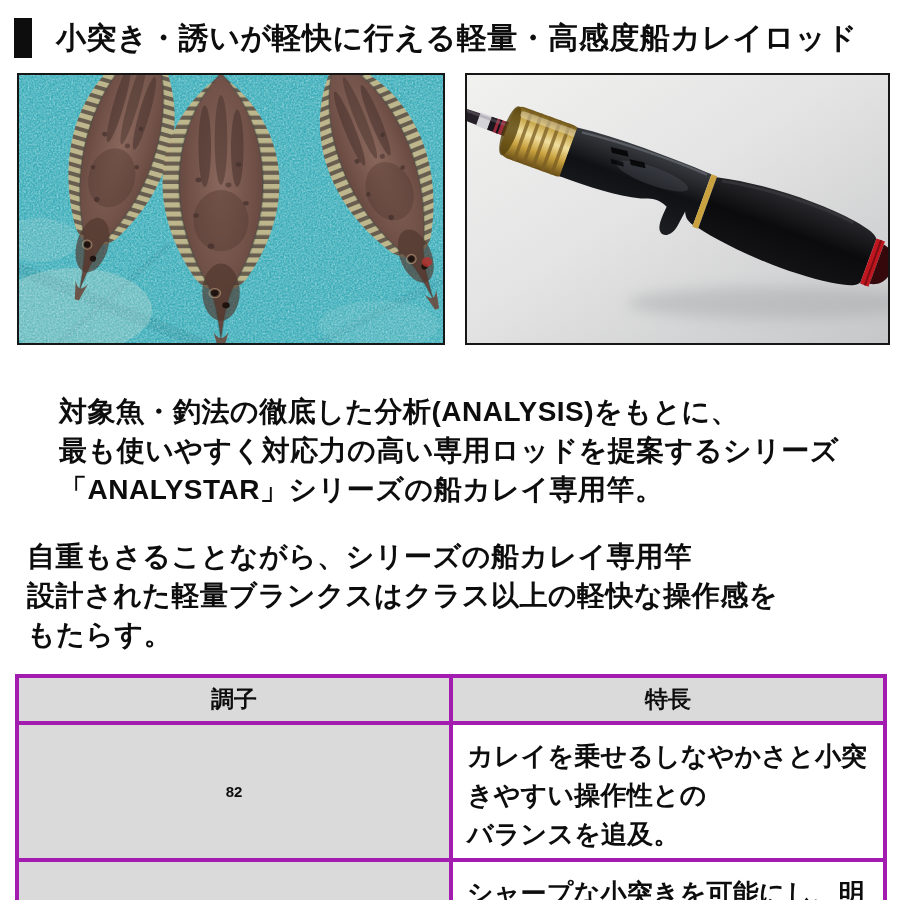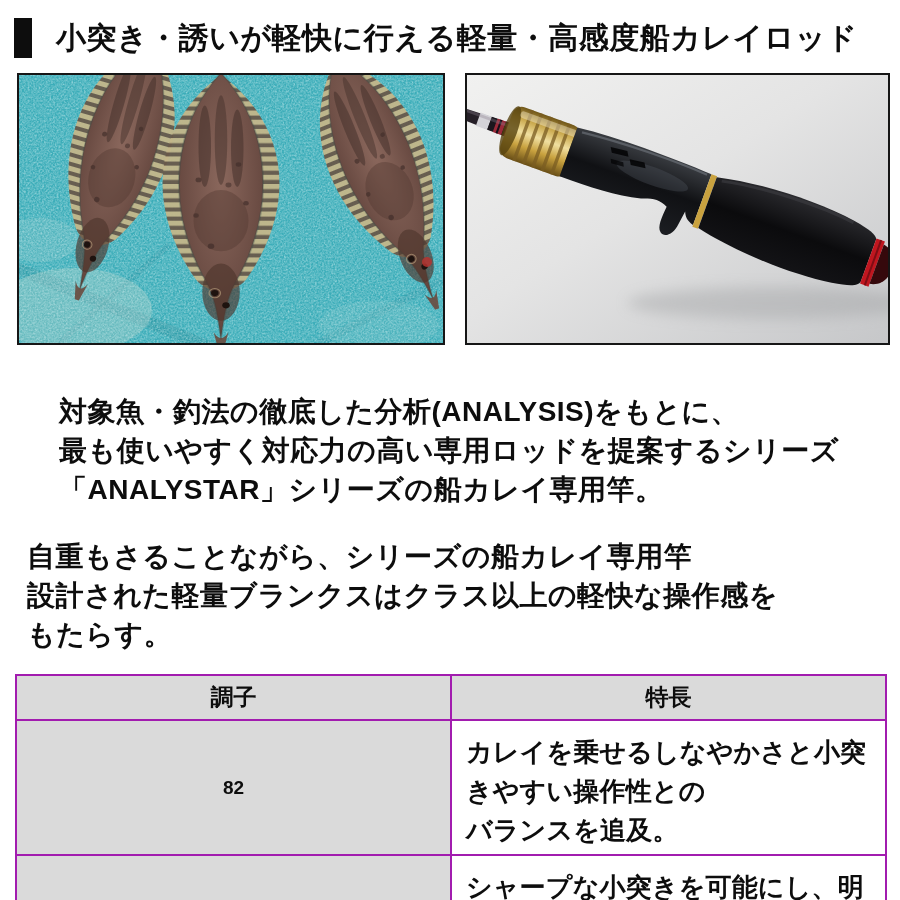--- a/index.html
+++ b/index.html
@@ -19,24 +19,24 @@
 
   
   .body-par{left:27px;width:860px;font-size:28px;line-height:39px;font-weight:800;
             white-space:pre-line;letter-spacing:.5px;}
   .par1{top:392px;margin-left:32px;}
   .par2{top:537px;}
 
   
   table.spec{left:15px;top:674px;position:absolute;width:872px;border-collapse:collapse;
              table-layout:fixed;}
-  table.spec th,table.spec td{border:2px solid #a21caf;}
+  table.spec th,table.spec td{border:4px solid #a21caf;}
   table.spec th{background:#dadada;font-size:23px;font-weight:800;height:41px;
                 text-align:center;vertical-align:middle;}
-  td.tune{background:#dadada;font-size:19px;font-weight:800;text-align:center;
+  td.tune{background:#dadada;font-size:15px;font-weight:800;text-align:center;
           vertical-align:middle;width:145px;}
   td.feat{background:#ffffff;font-size:26px;font-weight:800;line-height:39px;
           padding:12px 14px 4px 14px;vertical-align:middle;white-space:pre-line;
           letter-spacing:.2px;}
   tr.datarow{height:77px;}
 </style>
 </head>
 <body>
 
 <div class="abs title-row">

